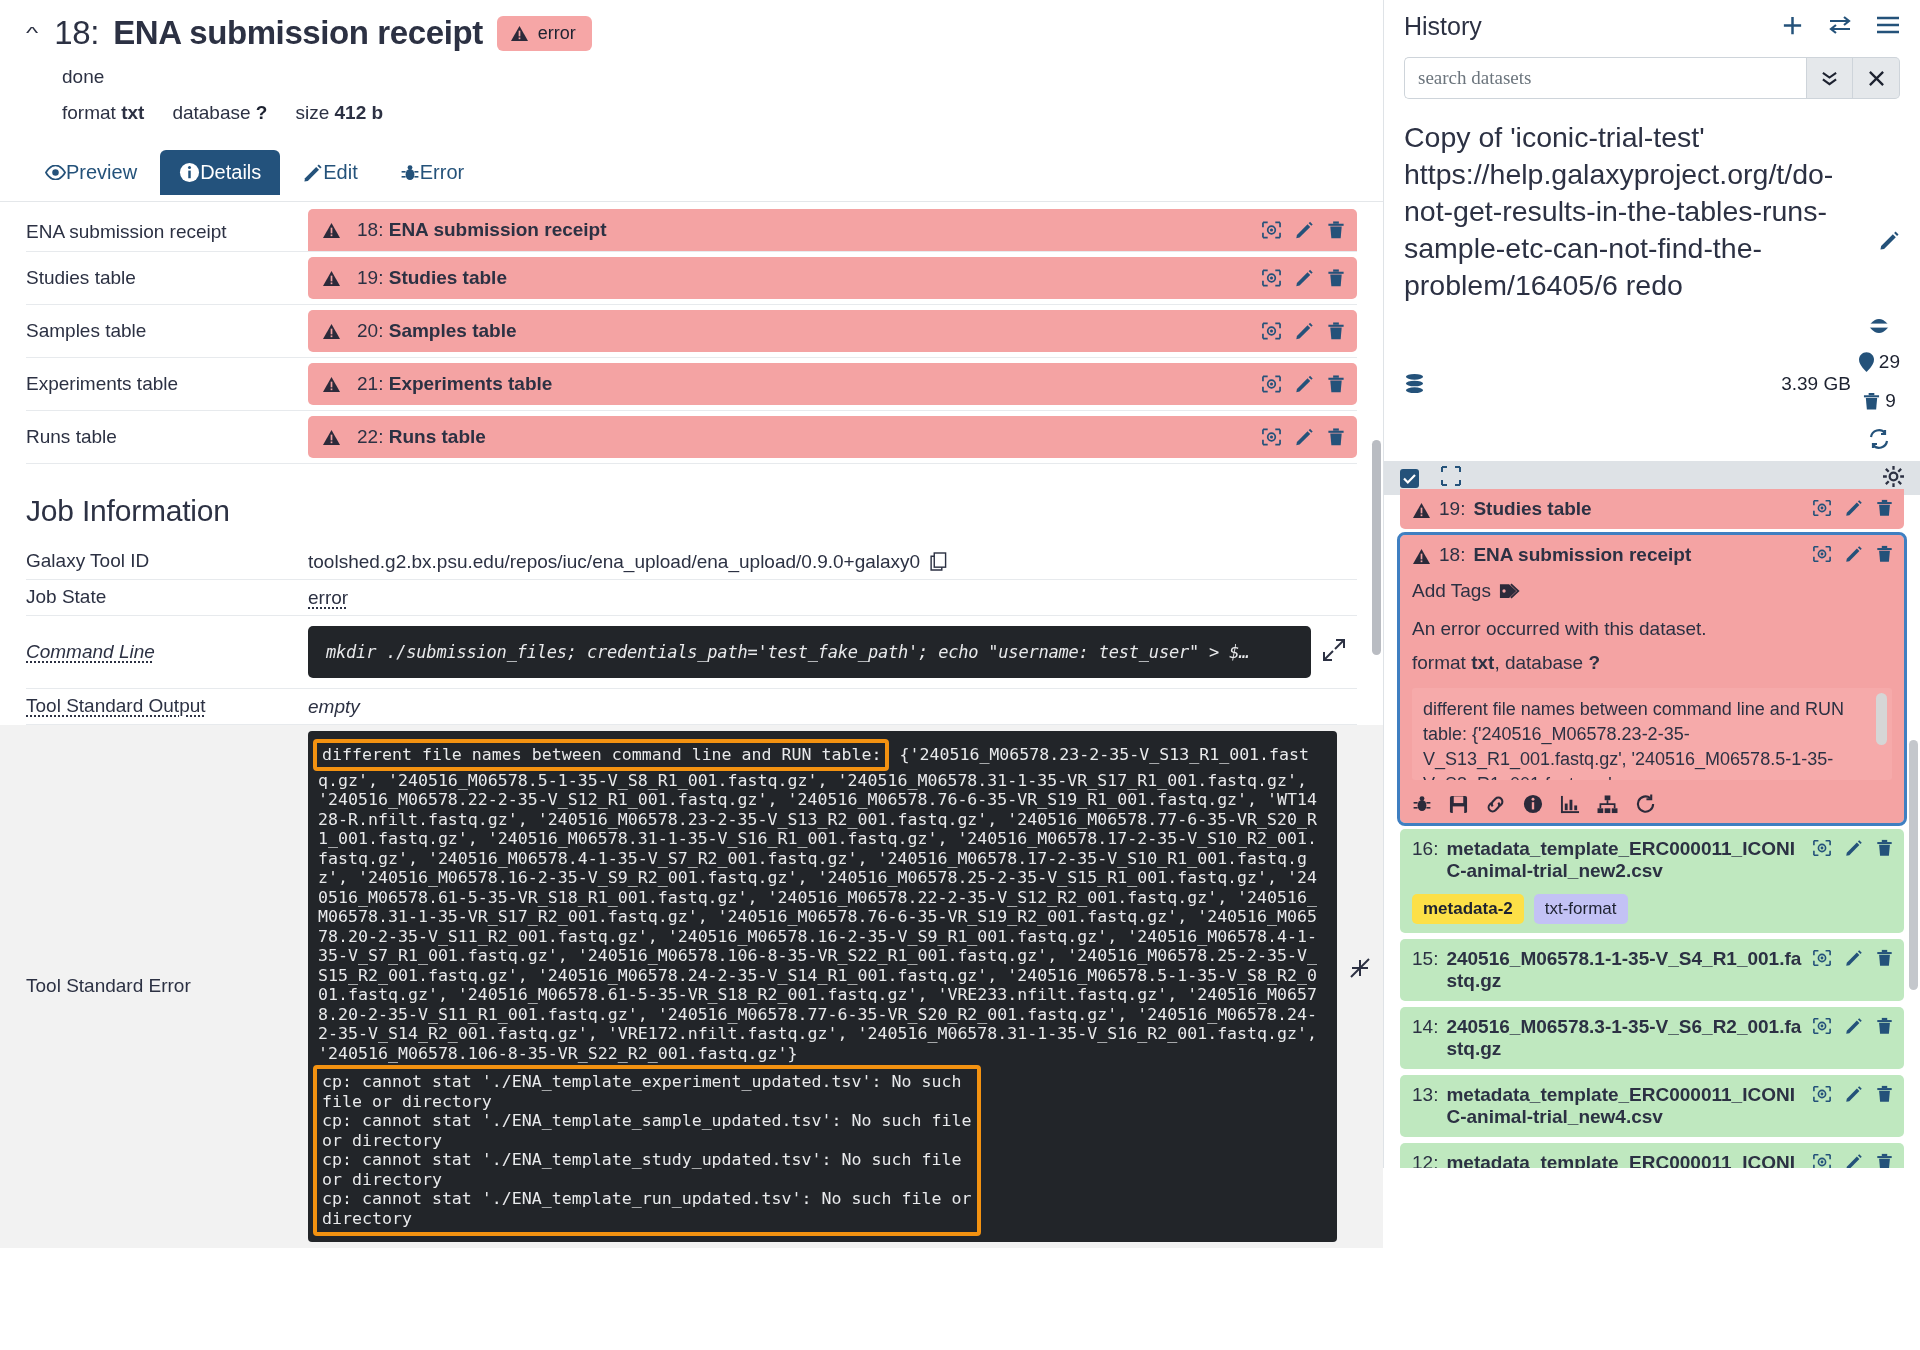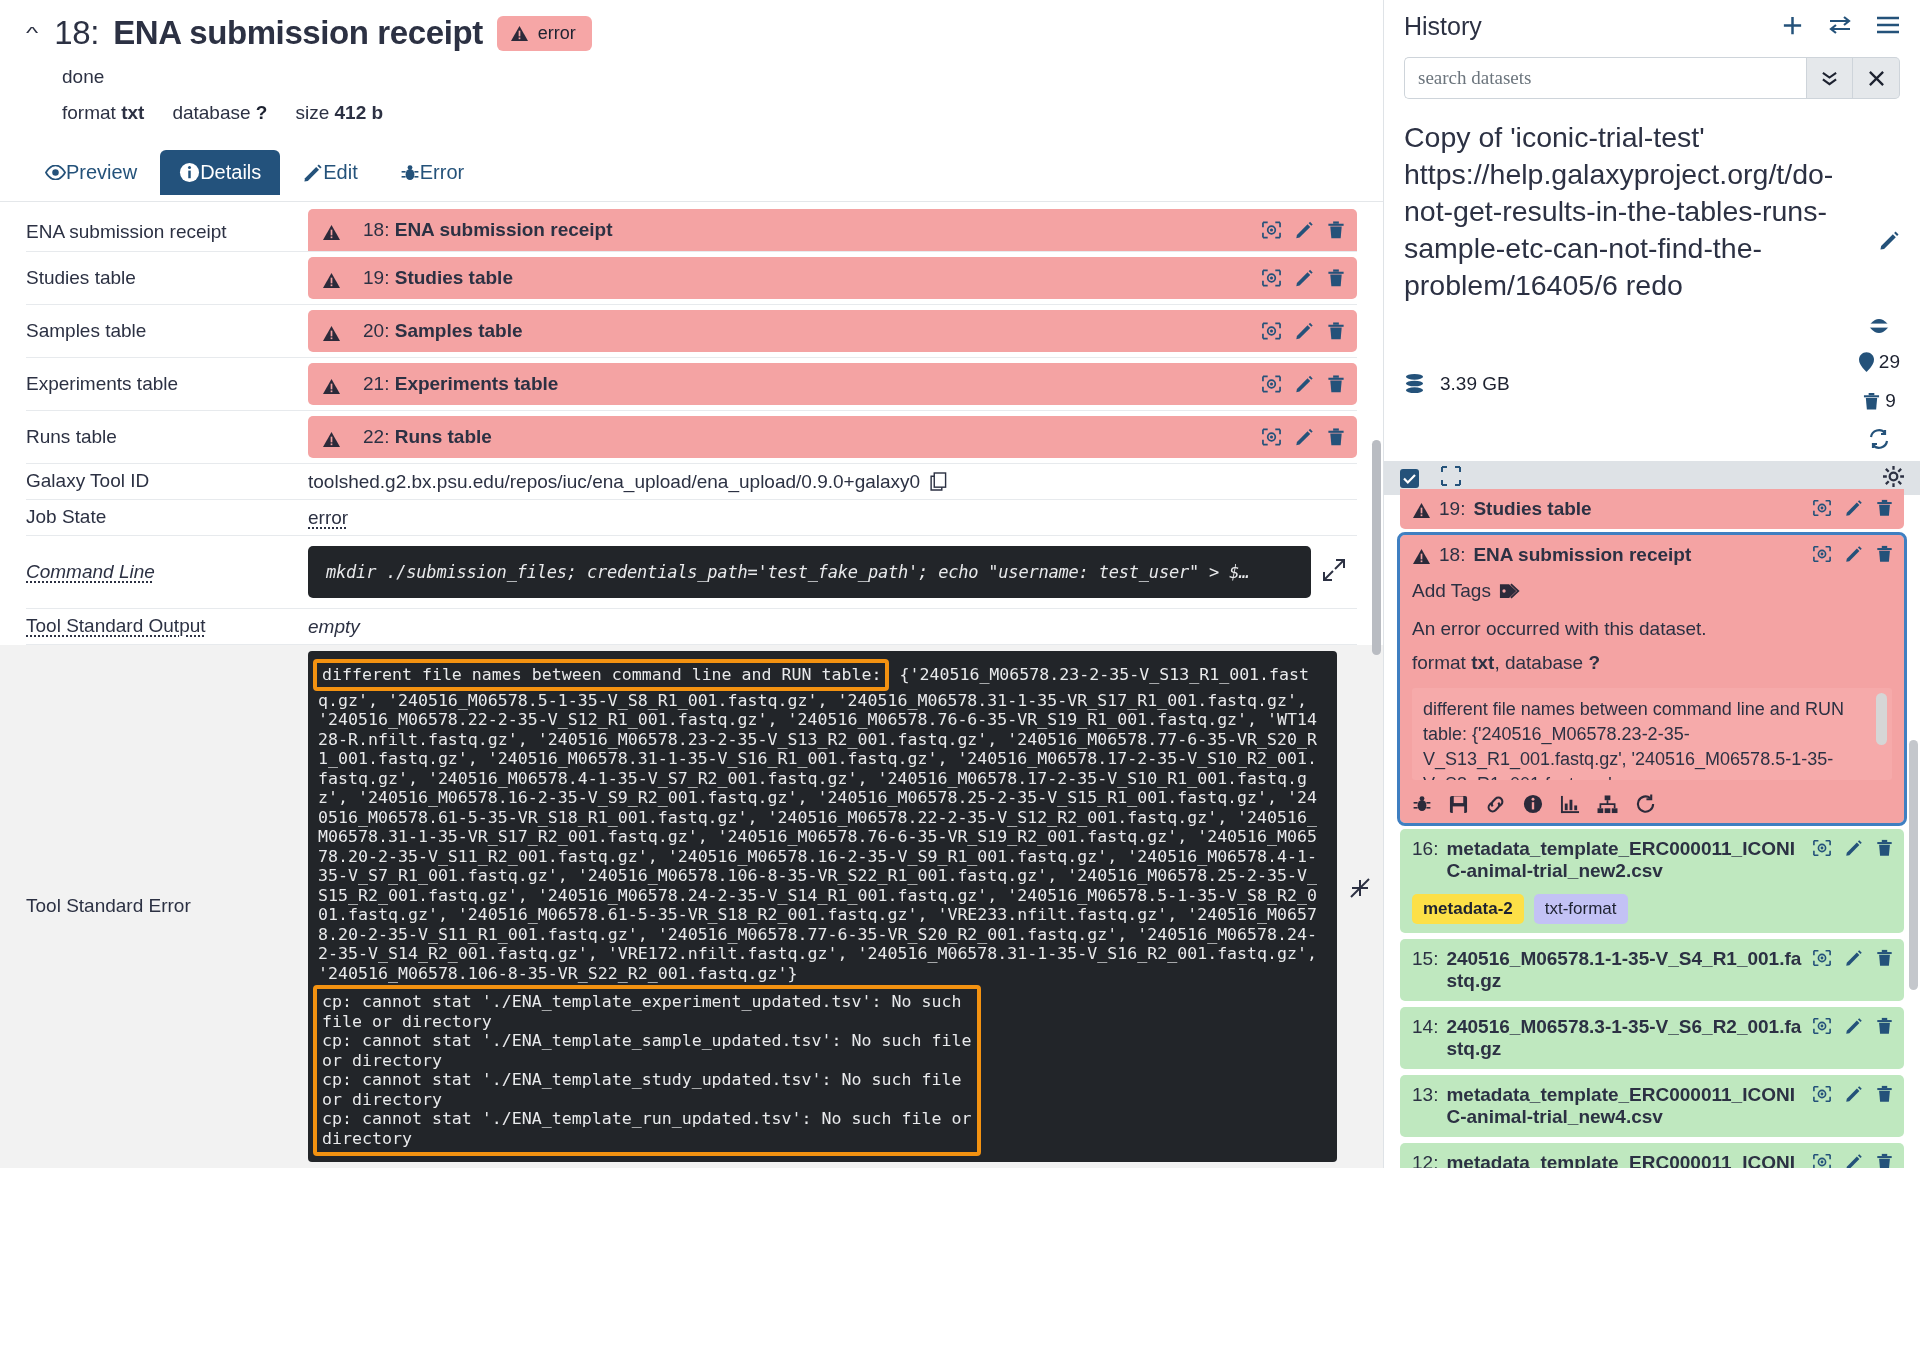--- a/index.html
+++ b/index.html
@@ -59,21 +59,21 @@
   .ds-row {
     display: flex; align-items: center;
     border-bottom: 1px solid #e7eaed;
     min-height: 50px;
   }
   .ds-row-label {
     width: 282px; flex: 0 0 282px; font-size: 19px; padding: 8px 0;
   }
   .ds-pill {
     flex: 1; background: #f4a3a3; border-radius: 5px;
-    display: flex; align-items: flex-end; gap: 22px;
+    display: flex; align-items: center; gap: 16px;
     padding: 10px 14px; margin: 5px 0; min-height: 38px;
     position: relative;
   }
   .ds-pill .pill-txt { font-size: 19px; }
   .ds-pill .pill-txt b { font-weight: 700; }
   .pill-actions {
     position: absolute; right: 12px; top: 50%; transform: translateY(-50%);
     display: flex; gap: 13px; align-items: center;
   }
   .pill-actions svg { display:block; cursor: pointer; }
@@ -162,21 +162,21 @@
     font-size: 28.5px; line-height: 37px; padding: 20px 20px 0 20px;
     display: flex; gap: 10px; align-items: flex-start;
   }
   .hist-name-txt { flex: 1; word-break: break-word; }
   .hist-name-edit { color: #24527a; padding-top: 104px; cursor: pointer;}
 
   .hist-stats {
     display: flex; align-items: center; padding: 14px 20px 12px 20px;
     font-size: 19px; color: #1d2230; gap: 8px;
   }
-  .hist-stats .size { display: flex; align-items: center; gap: 15px; flex: 1;}
+  .hist-stats .size { display: flex; align-items: center; gap: 25px; flex: 1; justify-content: space-between;}
   .hist-stats .counters { display: flex; align-items: center; gap: 17px; flex-direction: column; }
   .hist-stats .counters .c { display: flex; align-items: center; gap: 5px; color:#24527a; cursor:pointer;}
   .hist-stats .counters .c span.num { color: #1d2230; }
 
   .hist-tools {
     background: #dee2e6; display: flex; align-items: center;
     padding: 6px 16px; gap: 22px; height: 34px;
   }
   .hist-tools .sp { flex: 1; }
   .chk {
@@ -443,20 +443,21 @@
               <svg width="18" height="19" viewBox="0 0 18 20">
                 <rect x="1" y="3.4" width="16" height="2.2" fill="#24527a"></rect>
                 <path d="M3 6.4 h12 l-1.1 12.2 H4.1 Z" fill="#24527a"></path>
                 <rect x="6" y="1" width="6" height="2.4" fill="#24527a"></rect>
               </svg>
             </span>
           </div>
         </div>
       </div>
 
+      <h2 class="section-title">Job Information</h2>
 
       <div class="info-table">
         <div class="info-row">
           <div class="info-label">Galaxy Tool ID</div>
           <div class="info-val">
             <span>toolshed.g2.bx.psu.edu/repos/iuc/ena_upload/ena_upload/0.9.0+galaxy0</span>
             <svg width="17" height="19" viewBox="0 0 18 20">
               <rect x="4.5" y="1" width="12" height="15" fill="none" stroke="#2c3143" stroke-width="1.5"></rect>
               <path d="M4.5 4.5 H1.2 V19 H12.5 V16" fill="none" stroke="#2c3143" stroke-width="1.5"></path>
             </svg>

